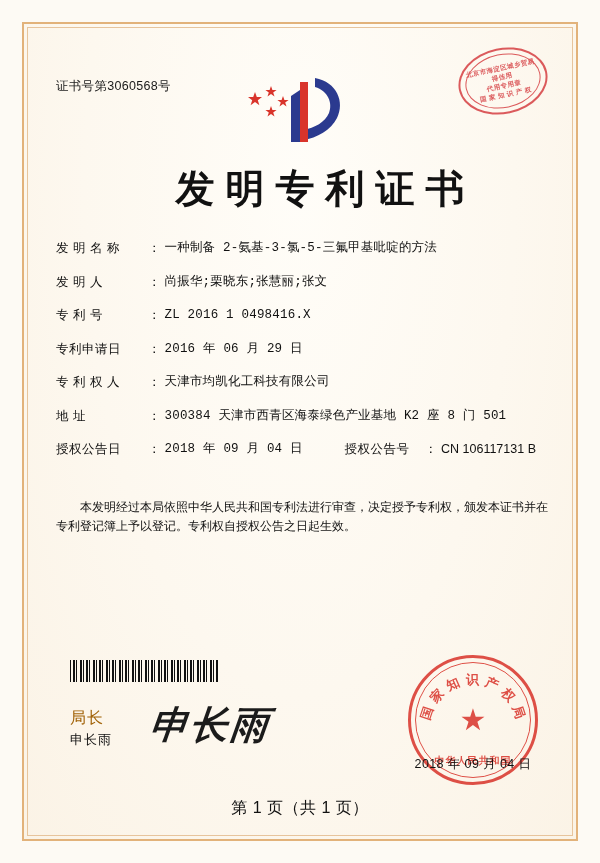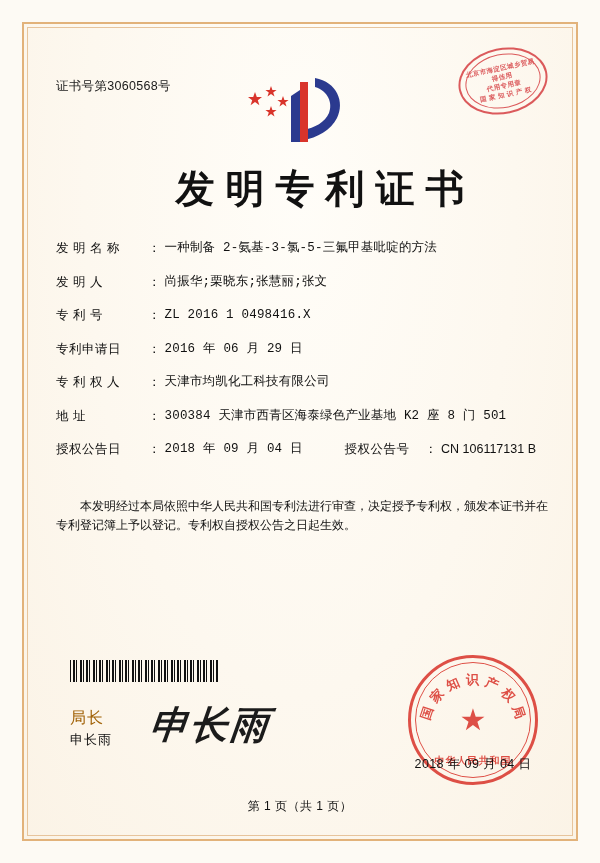--- a/index.html
+++ b/index.html
@@ -176,21 +176,20 @@
   
   .paras {
     position: absolute;
     left: 56px;
     right: 52px;
     top: 498px;
     font-size: 12px;
     line-height: 19px;
     color: #111;
     text-align: justify;
-    font-family: Liberation Mono, monospace;
   }
   .paras p {
     margin: 0 0 2px 0;
     text-indent: 24px;
   }
 
   
   .barcode {
     position: absolute;
     left: 70px;
@@ -296,21 +295,21 @@
     letter-spacing: 0.4px;
   }
 
   
   .footer {
     position: absolute;
     left: 0;
     right: 0;
     top: 798px;
     text-align: center;
-    font-size: 12px;
+    font-size: 16px;
     color: #111;
     letter-spacing: 0.5px;
   }
 </style>
 </head>
 <body>
 
 <div class="page">
   <div class="bg-tint"></div>
   <div class="border-outer"></div>

